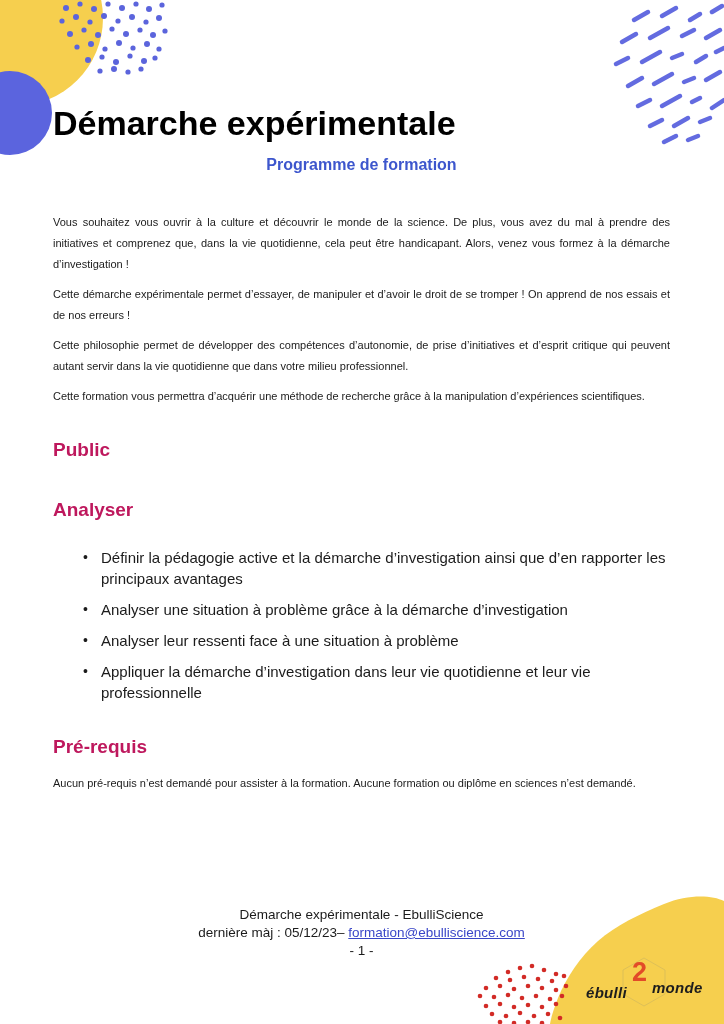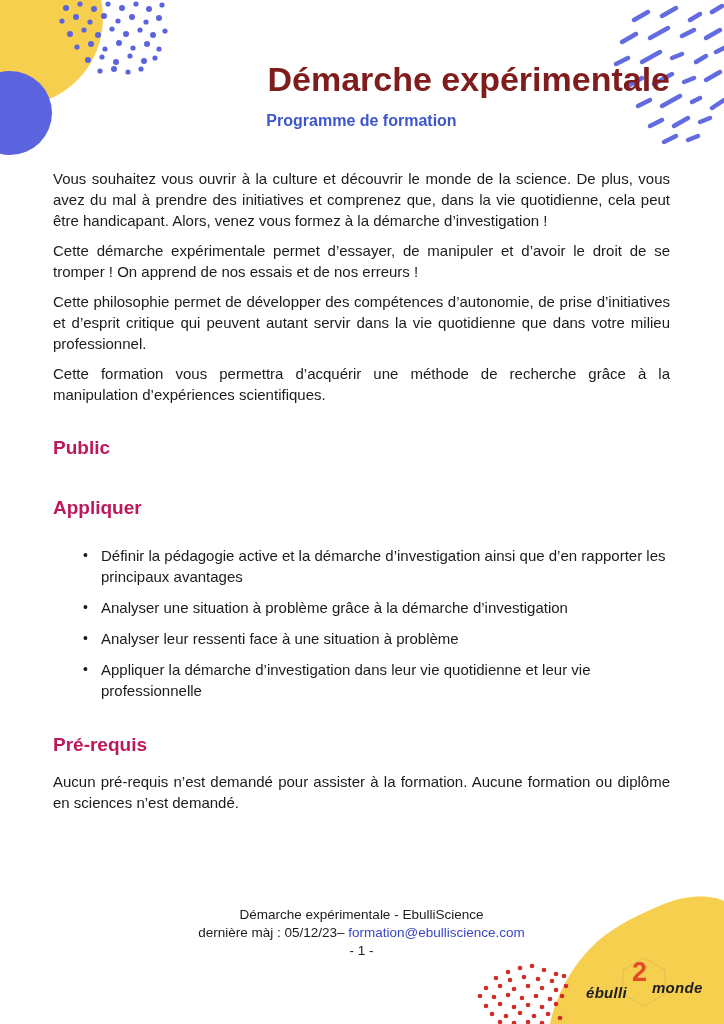--- a/index.html
+++ b/index.html
@@ -14,36 +14,36 @@
   }
   svg.decor{position:absolute;inset:0;z-index:0;display:block;}
   .content{
     position:relative;z-index:1;
     box-sizing:border-box;
     height:100%;
     padding:0 54px 0 53px;
     display:flex;flex-direction:column;
   }
   h1.doc-title{
-    margin:60px 0 0;
-    text-align:right;
+    margin:104px 0 0;
+    text-align:left;
     font-size:34px;line-height:38px;
     font-weight:bold;
-    color:#7f1d1d;
+    color:#000000;
   }
   h2.doc-subtitle{
     margin:10px 0 0;
     text-align:center;
     font-size:16px;line-height:26px;
     font-weight:bold;
     color:#3d56cd;
   }
   p.body{
     margin:0 0 9px;
-    font-size:15px;line-height:21px;
+    font-size:11px;line-height:21px;
     text-align:justify;
   }
   p.first{margin-top:34px;}
   h3.section{
     margin:22px 0 15px;
     font-size:19px;line-height:23px;
     font-weight:bold;
     color:#be185d;
   }
   ul.bullets{
@@ -64,20 +64,21 @@
   }
   .footer{
     margin-top:auto;
     padding-bottom:64px;
     text-align:center;
     font-size:13.5px;line-height:18px;
     color:#1b1b1b;
   }
   .footer a.email-link{
     color:#3a46c8;
+    text-decoration:underline;
     cursor:pointer;
   }
   
   .logo{
     position:absolute;left:586px;top:960px;z-index:2;
     display:flex;align-items:flex-start;
     color:#1d1d1d;
   }
   .logo .lp1{
     font-style:italic;font-weight:bold;font-size:15px;
@@ -236,21 +237,21 @@
     <h1 class="doc-title">Démarche expérimentale</h1>
     <h2 class="doc-subtitle">Programme de formation</h2>
 
     <p class="body first">Vous souhaitez vous ouvrir à la culture et découvrir le monde de la science. De plus, vous avez du mal à prendre des initiatives et comprenez que, dans la vie quotidienne, cela peut être handicapant. Alors, venez vous formez à la démarche d’investigation !</p>
     <p class="body">Cette démarche expérimentale permet d’essayer, de manipuler et d’avoir le droit de se tromper ! On apprend de nos essais et de nos erreurs !</p>
     <p class="body">Cette philosophie permet de développer des compétences d’autonomie, de prise d’initiatives et d’esprit critique qui peuvent autant servir dans la vie quotidienne que dans votre milieu professionnel.</p>
     <p class="body">Cette formation vous permettra d’acquérir une méthode de recherche grâce à la manipulation d’expériences scientifiques.</p>
 
     <h3 class="section">Public</h3>
 
-    <h3 class="section">Appliquer</h3>
+    <h3 class="section">Analyser</h3>
 
     <ul class="bullets">
       <li>
         <span class="bmark">•</span>
         <span>Définir la pédagogie active et la démarche d’investigation ainsi que d’en rapporter les principaux avantages</span>
       </li>
       <li>
         <span class="bmark">•</span>
         <span>Analyser une situation à problème grâce à la démarche d’investigation</span>
       </li>

